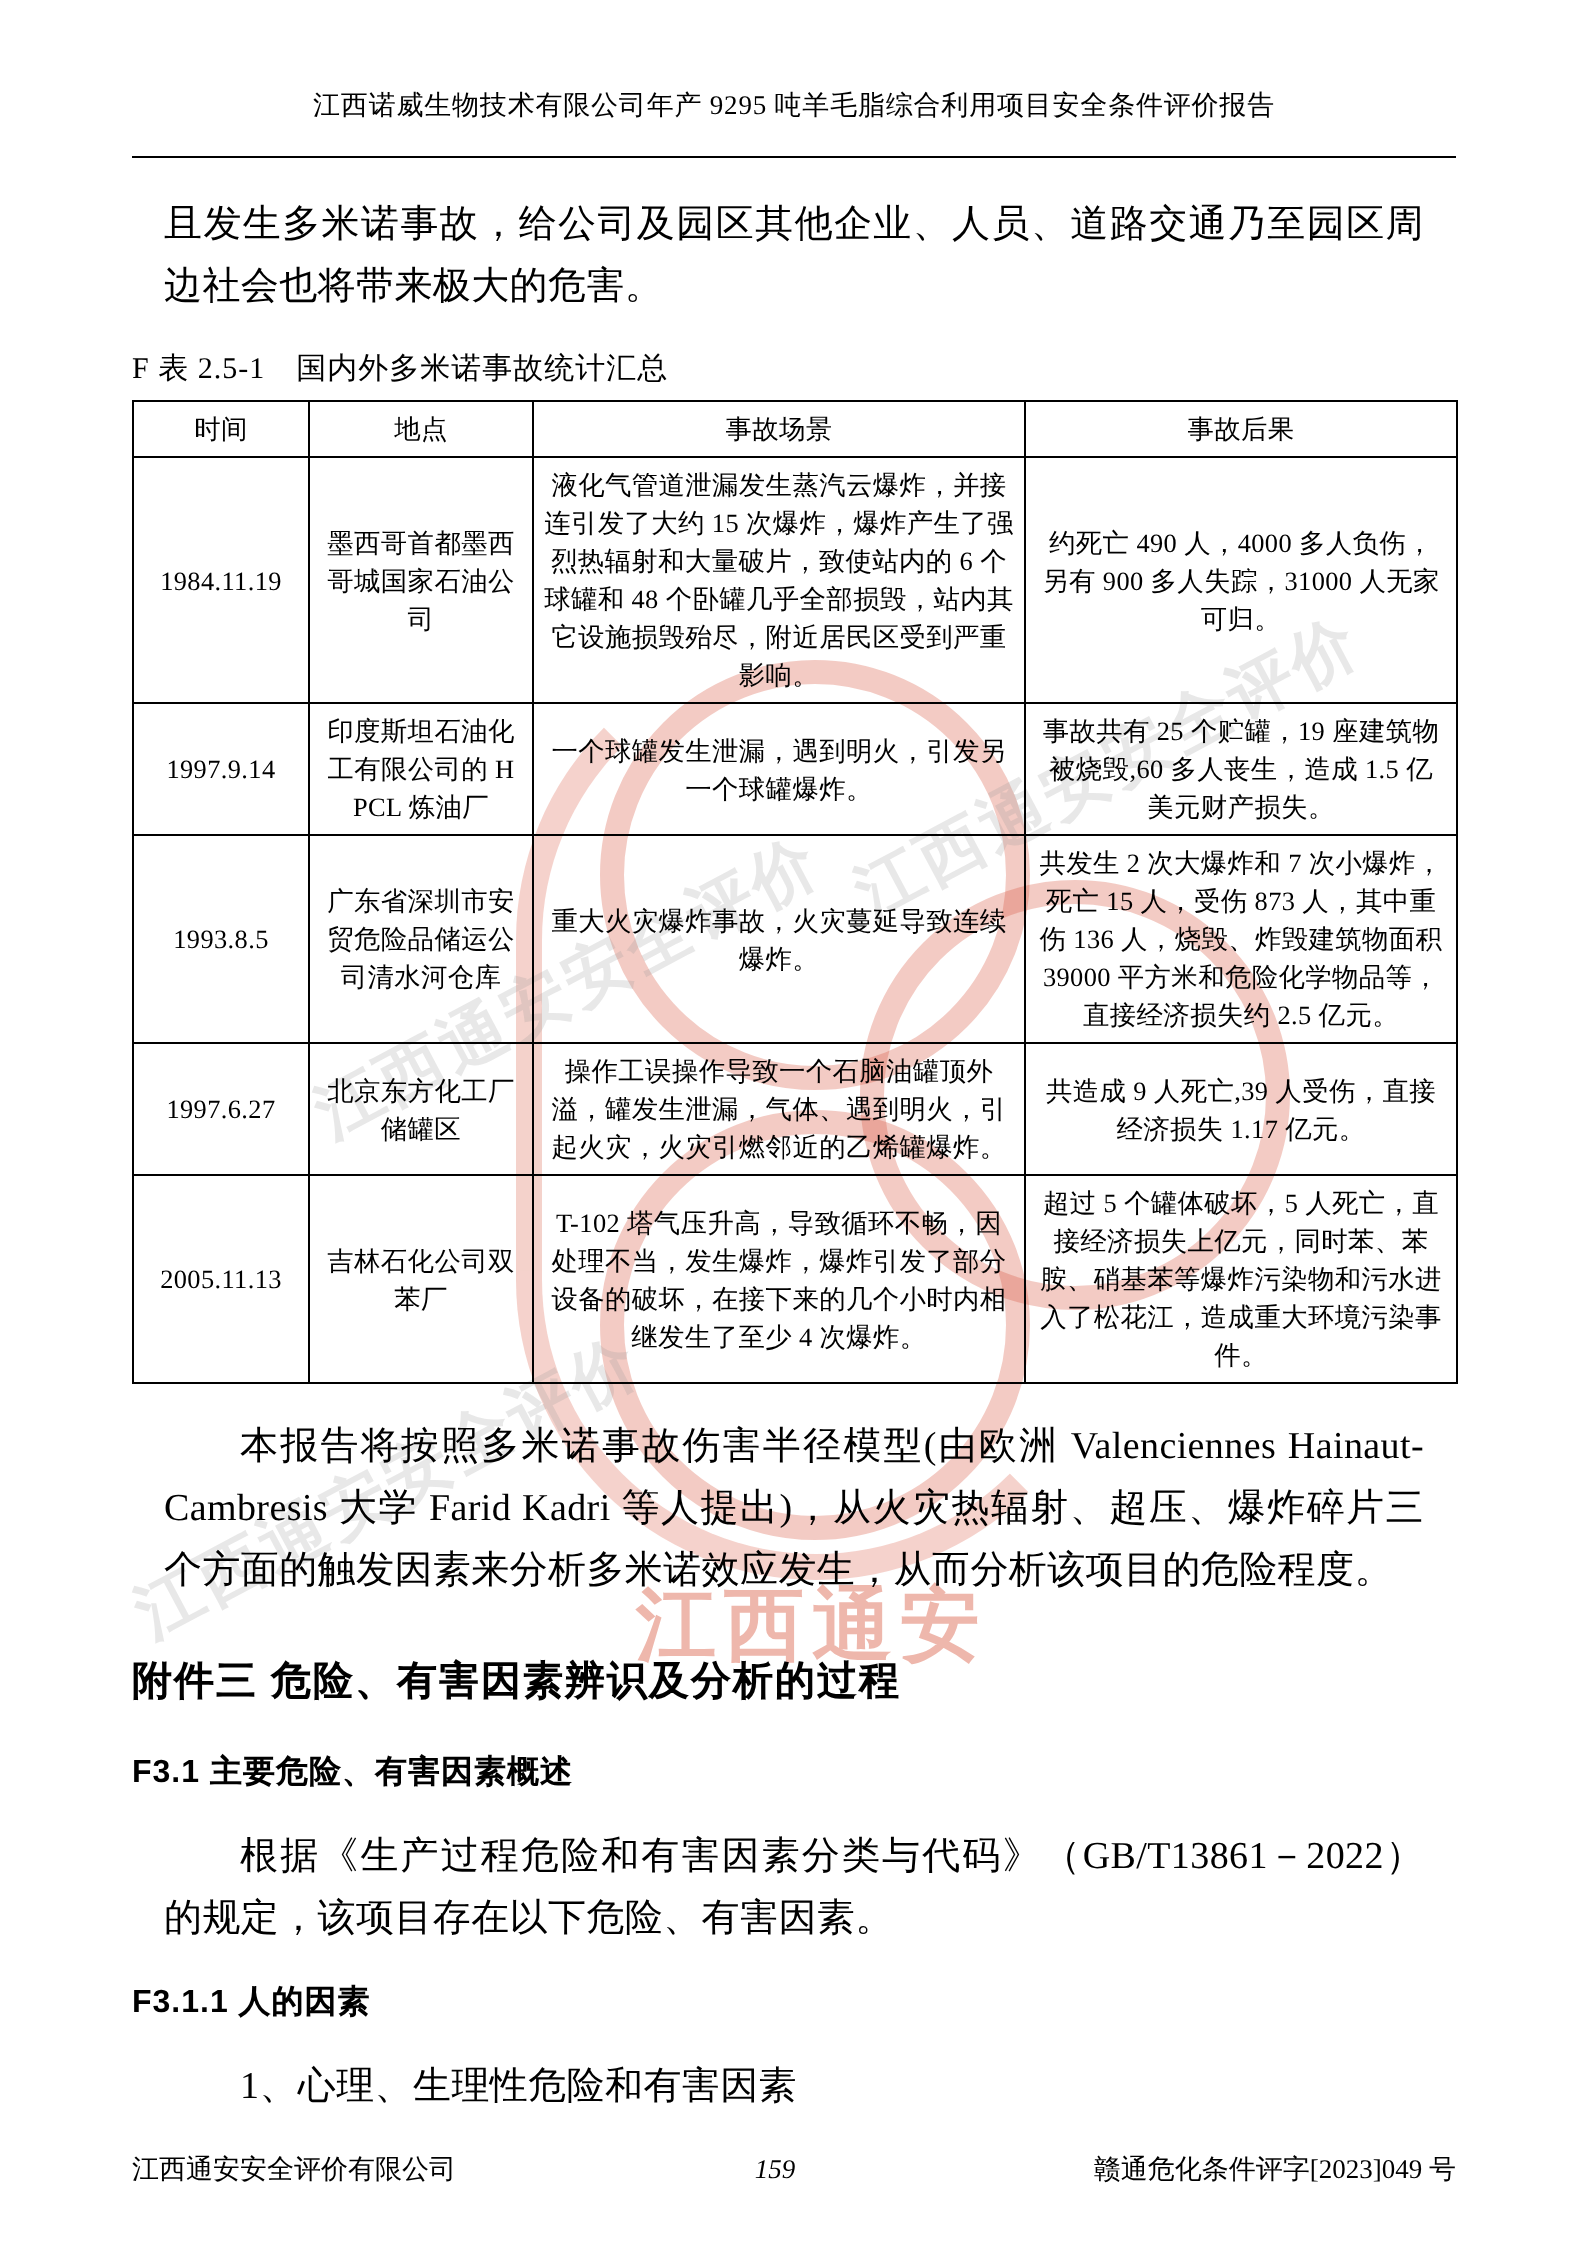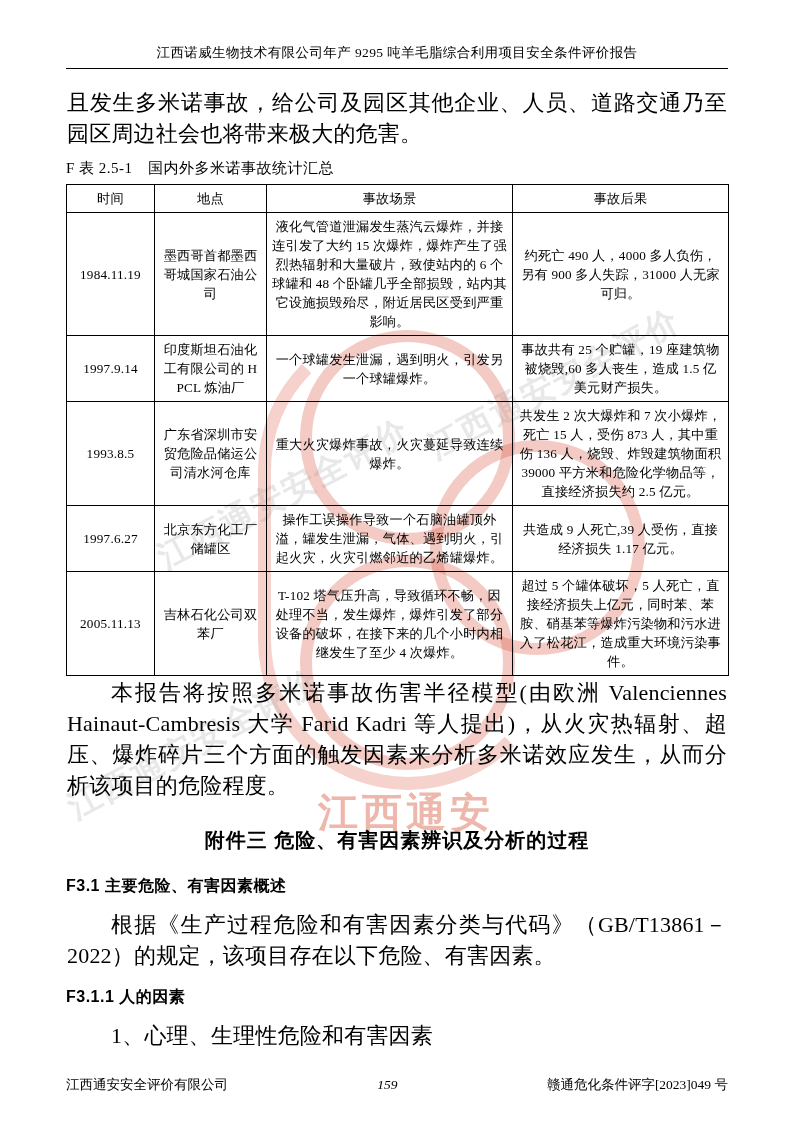--- a/index.html
+++ b/index.html
@@ -78,33 +78,33 @@
   .wm-diag.d2 { left: 420px; top: 430px; }
   .wm-diag.d3 { left: 60px;  top: 790px; }
 
   
   .doc-header {
     position: relative;
     z-index: 2;
     text-align: center;
     font-size: 13.5px;
     letter-spacing: 0.4px;
-    padding-bottom: 6px;
+    padding-bottom: 16px;
     border-bottom: 1.3px solid #000;
     margin-bottom: 18px;
     font-family: "Liberation Serif", serif;
   }
 
   
   .content { position: relative; z-index: 2; }
 
   p.body-line {
-    font-size: 22px;
+    font-size: 19px;
     line-height: 31px;
-    margin: 1px;
+    margin: 16px;
     text-align: justify;
     letter-spacing: 0.2px;
   }
   p.indent { text-indent: 2em; }
 
   .table-caption {
     text-align: left;
     font-size: 15px;
     margin: 10px 0 6px 0;
     letter-spacing: 0.5px;
@@ -132,21 +132,20 @@
   }
   table.domino th { font-weight: normal; }
   col.c-time  { width: 88px; }
   col.c-place { width: 112px; }
   col.c-scene { width: 246px; }
   col.c-conseq{ width: 216px; }
   .cell-justify { text-align: justify; }
 
   
   h2.appendix-title {
-    text-align: center;
     font-size: 20px;
     font-weight: bold;
     margin: 26px 0 22px 0;
     letter-spacing: 1px;
     font-family: "Liberation Sans", "DejaVu Sans", sans-serif;
   }
   h3.sec {
     font-size: 16px;
     font-weight: bold;
     margin: 16px 0 12px 0;

